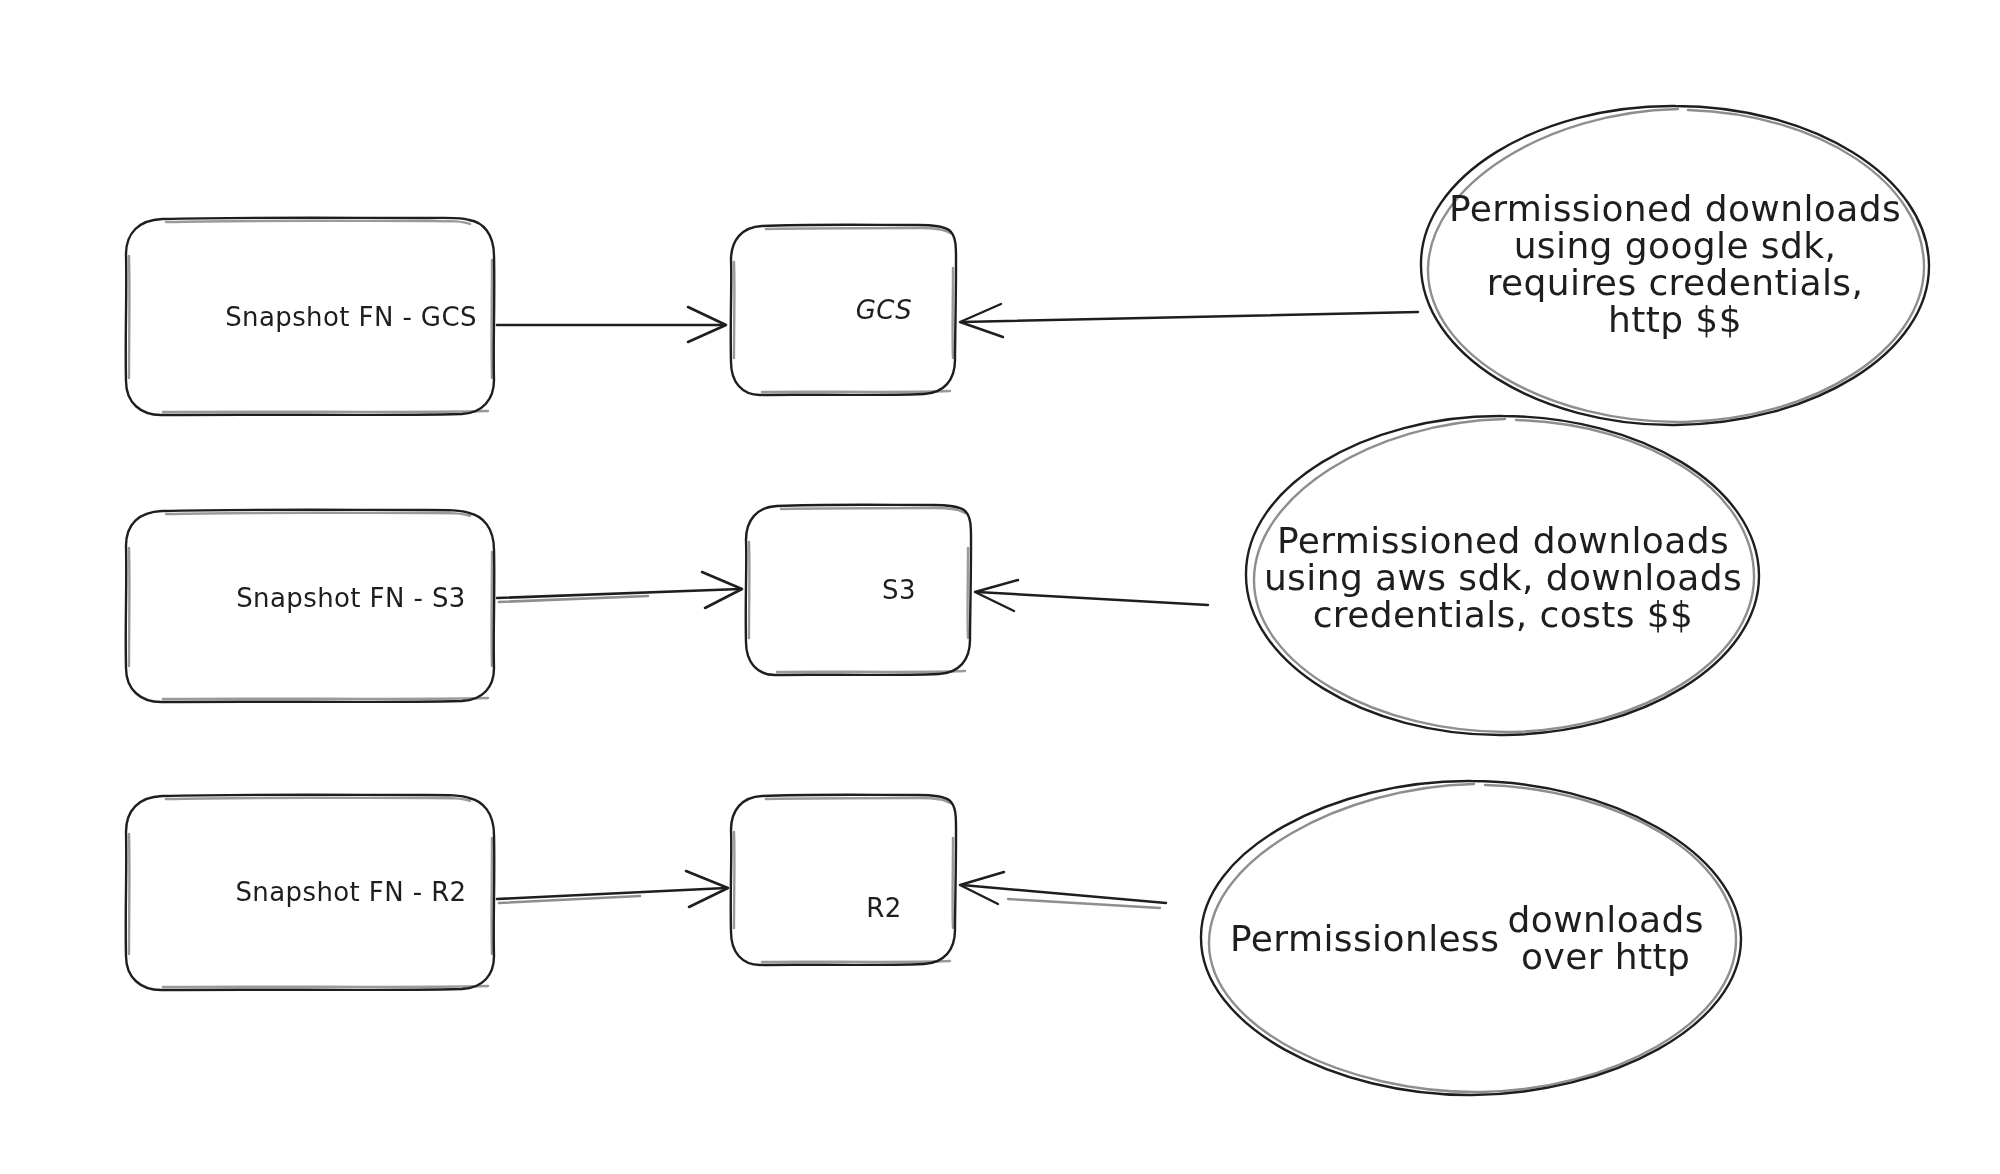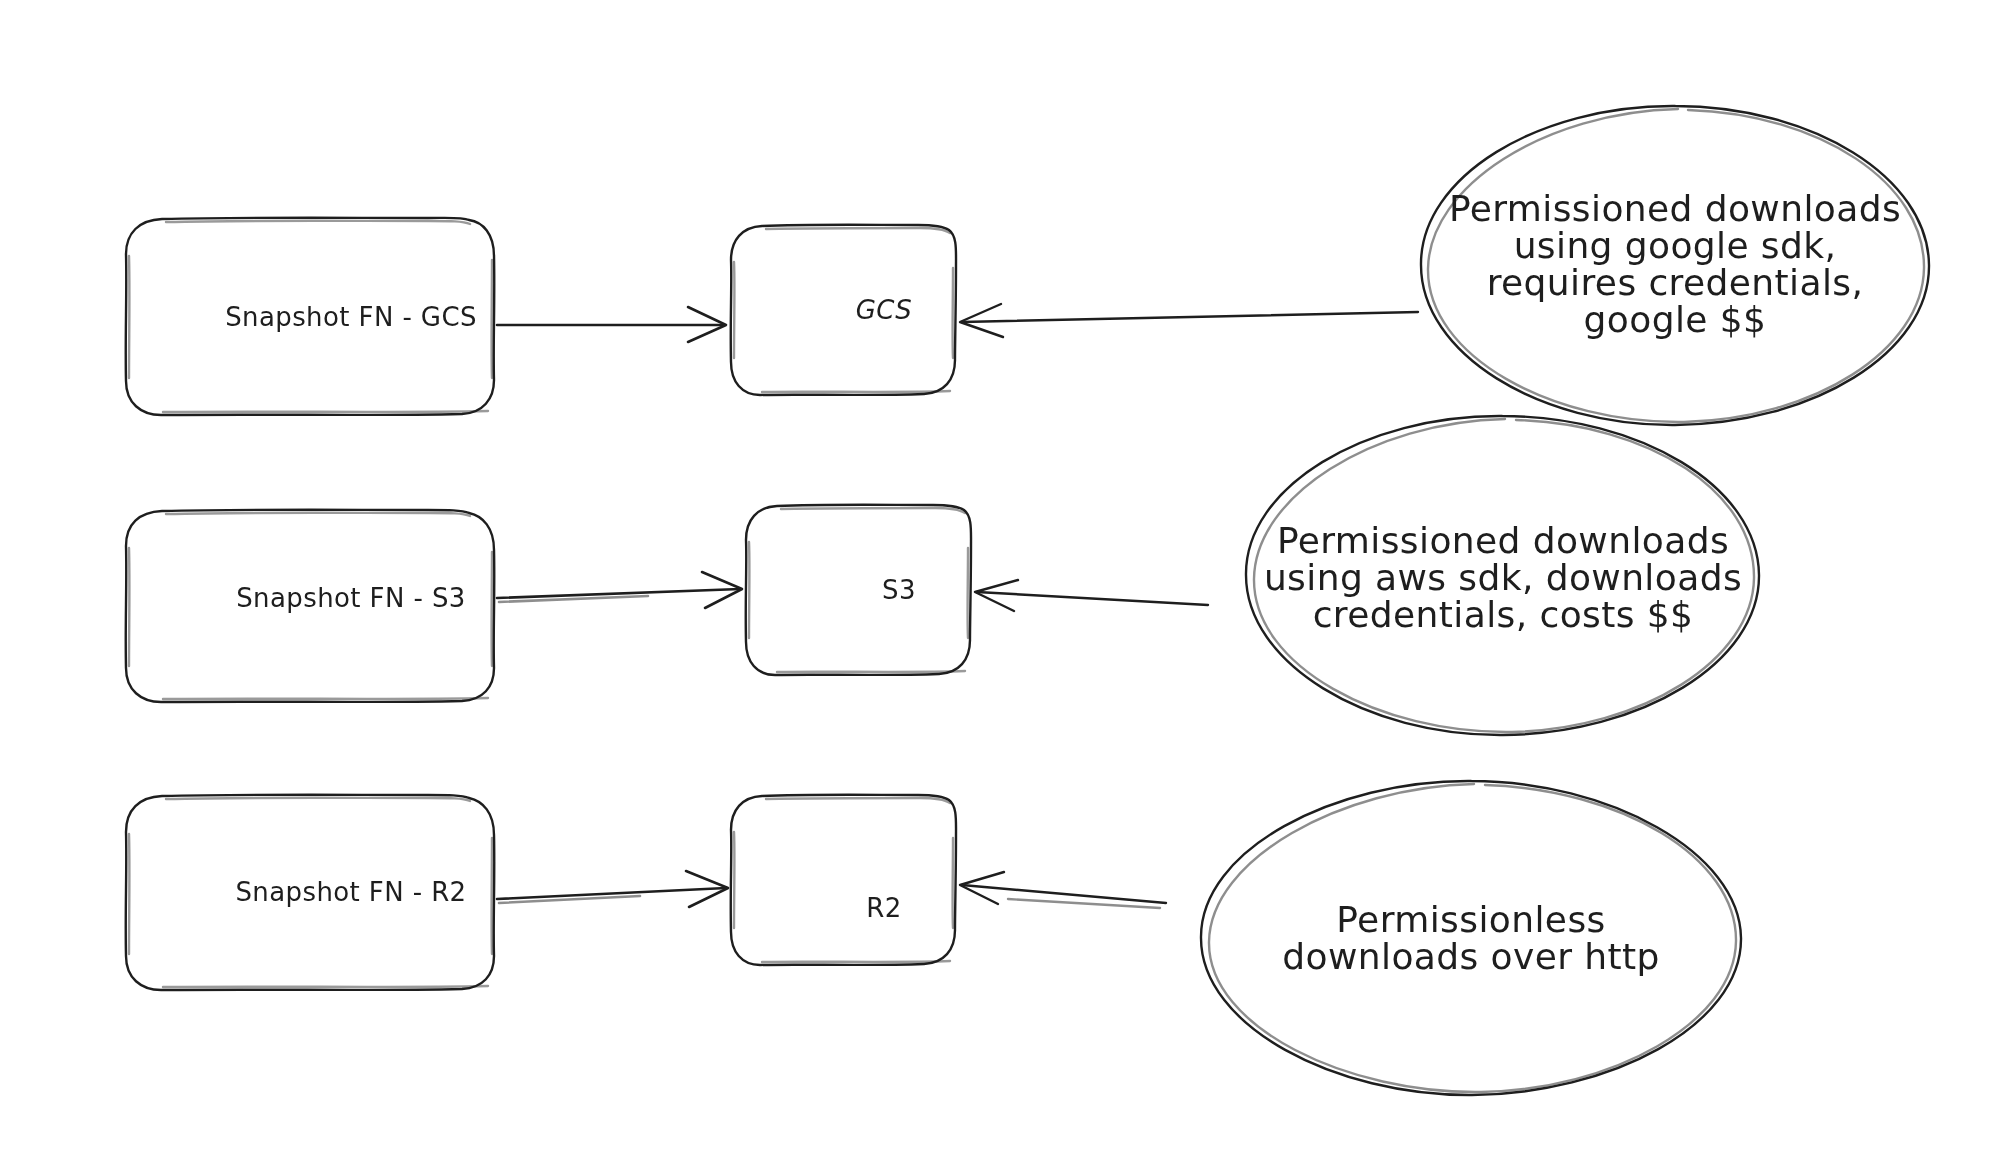--- a/index.html
+++ b/index.html
@@ -194,38 +194,38 @@
   </svg>
 
   <div class="node-label" style="left:126px; top:295px; width:368px; height:44px;">Snapshot FN - GCS</div>
 
   <div class="node-label" style="left:731px; top:288px; width:224px; height:44px;font-style:italic;">GCS</div>
 
   <div class="note-label" style="left:1434px; top:188px; width:482px; height:152px; flex-direction:column;">
     <span>Permissioned downloads</span>
     <span>using google sdk,</span>
     <span>requires credentials,</span>
-    <span>google $$</span>
+    <span>http $$</span>
   </div>
 
   <div class="node-label" style="left:126px; top:576px; width:368px; height:44px;">Snapshot FN - S3</div>
 
   <div class="node-label" style="left:746px; top:568px; width:224px; height:44px;">S3</div>
 
   <div class="note-label" style="left:1262px; top:520px; width:482px; height:114px; flex-direction:column;">
     <span>Permissioned downloads</span>
     <span>using aws sdk, downloads</span>
     <span>credentials, costs $$</span>
   </div>
 
   <div class="node-label" style="left:126px; top:870px; width:368px; height:44px;">Snapshot FN - R2</div>
 
   <div class="node-label" style="left:731px; top:886px; width:224px; height:44px;">R2</div>
 
-  <div class="note-label" style="left:1230px; top:900px; width:482px; height:76px; flex-direction:column;">
+  <div class="note-label" style="left:1230px; top:900px; width:482px; height:76px; flex-direction:row;">
     <span>Permissionless</span>
     <span>downloads over http</span>
   </div>
 
   <div class="hit" style="left:125px; top:218px; width:370px; height:198px;"></div>
   <div class="hit" style="left:730px; top:225px; width:226px; height:170px;"></div>
   <div class="hit" style="left:1420px; top:105px; width:510px; height:321px; border-radius:50%;"></div>
 
   <div class="hit" style="left:125px; top:510px; width:370px; height:192px;"></div>
   <div class="hit" style="left:745px; top:505px; width:226px; height:170px;"></div>

